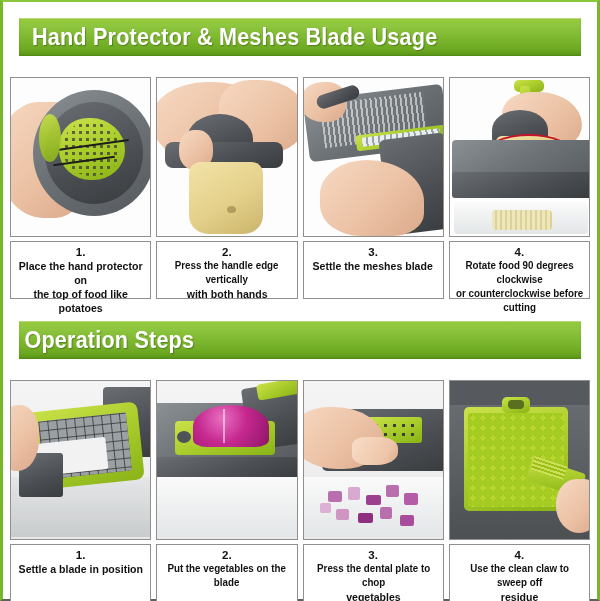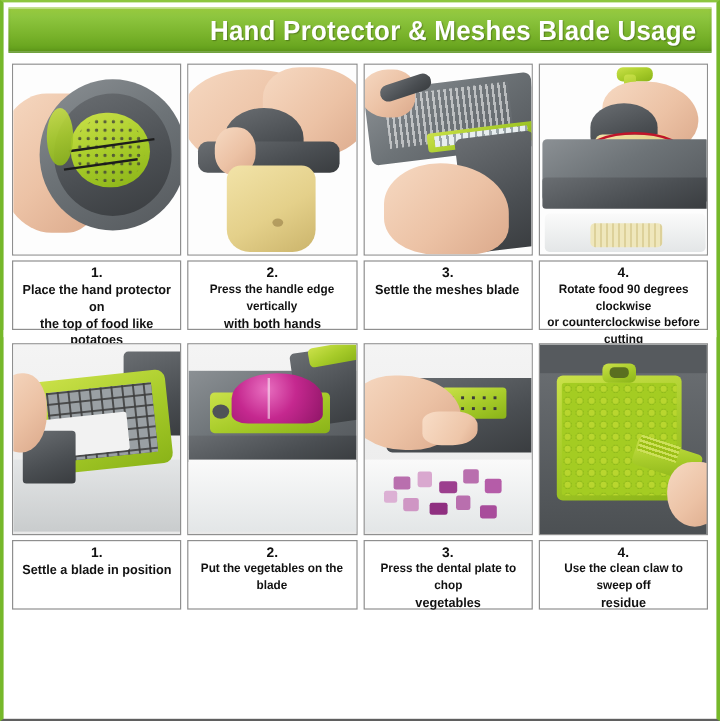--- a/index.html
+++ b/index.html
@@ -14,23 +14,23 @@
     width: 600px; height: 601px;
     background: #ffffff;
     border-left: 3px solid #76b82a;
     border-right: 3px solid #76b82a;
     border-bottom: 2px solid #5f5f5f;
     border-top: 2px solid #8cc63f;
   }
   
   .banner {
     height: 38px;
-    margin: 4px;
+    margin: 16px;
     background: linear-gradient(to bottom, #97c93d 0%, #8ec63f 18%, #79b32b 62%, #63a01b 100%);
-    display: flex; align-items: center; justify-content: flex-end;
+    display: flex; align-items: center; justify-content: flex-start;
     border-top: 1px solid #b7d97a;
     border-bottom: 1px solid #4f8d12;
     box-shadow: inset 0 -2px 3px rgba(0,0,0,0.08);
   }
   .banner-title {
     color: #ffffff;
     font-size: 23px;
     font-weight: bold;
     letter-spacing: 0.2px;
     text-shadow: 1px 1px 1px rgba(0,0,0,0.28);
@@ -252,20 +252,23 @@
       <div class="cap-cell">
         <div class="cap-num">4.</div>
         <div class="cap-text small">Rotate food 90 degrees clockwise</div>
         <div class="cap-text small">or counterclockwise before cutting</div>
       </div>
     </div>
   </div>
 
   <div class="banner-gap"></div>
 
+  <div class="banner">
+    <div class="banner-title">Operation Steps</div>
+  </div>
 
   <div class="section">
     <div class="photo-row">
 
       <div class="photo-cell">
         <div class="scene bg-soft">
           <div class="lightgray" style="left:0;top:96px;width:142px;height:60px;"></div>
           <div class="dark-body" style="left:92px;top:6px;width:54px;height:70px;border-radius:4px;"></div>
           <div class="green-part" style="left:18px;top:26px;width:112px;height:78px;border-radius:8px;transform:rotate(-6deg);"></div>
           <div class="dark-body" style="left:30px;top:36px;width:88px;height:58px;border-radius:3px;transform:rotate(-6deg);"></div>

